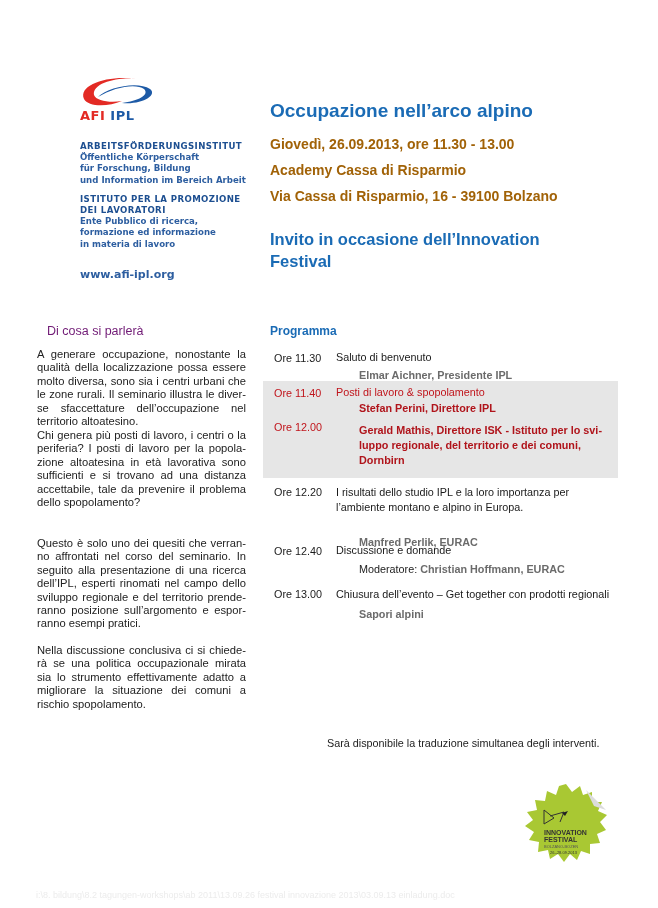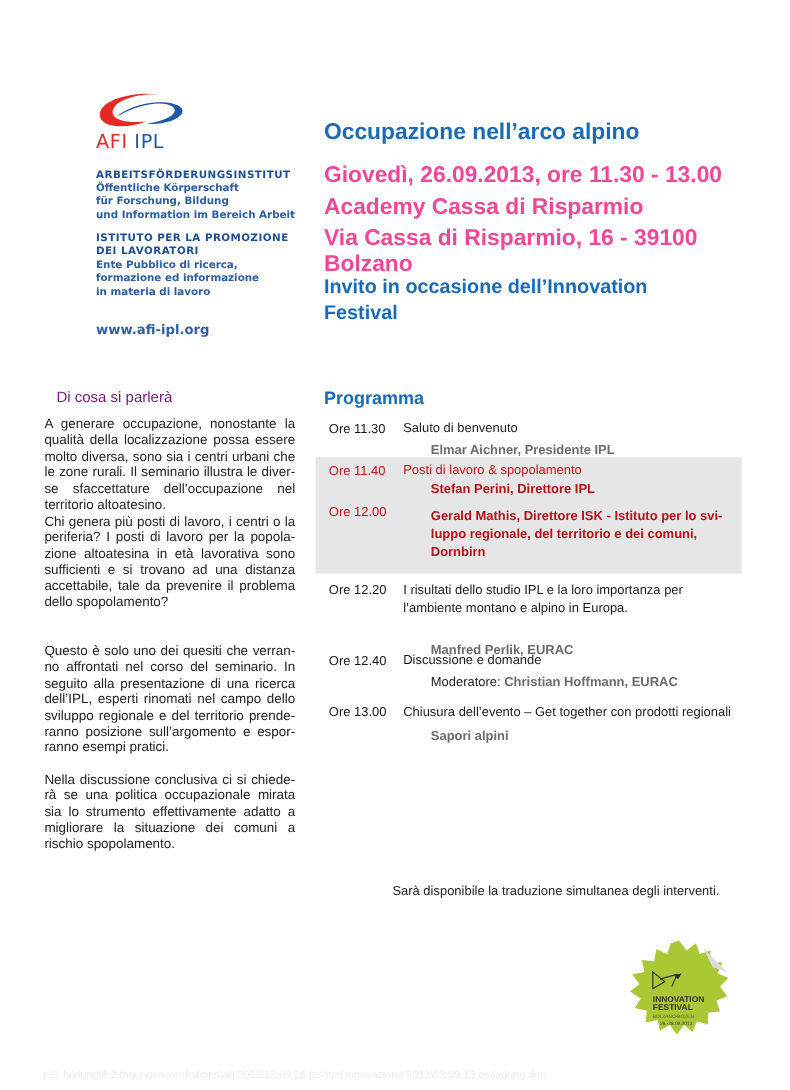--- a/index.html
+++ b/index.html
@@ -1,46 +1,46 @@
 <!DOCTYPE html>
 <html><head>
 <meta charset="utf-8">
 <style>
   html, body { margin:0; padding:0; background:#ffffff; }
   body { width:658px; height:908px; position:relative; overflow:hidden; font-family:"Liberation Sans", sans-serif; color:#1a1a1a; }
   .abs { position:absolute; }
   
   .logo-mark { left:78px; top:73px; width:80px; height:40px; }
-  .logo-wordmark { left:80px; top:108px; font-family:"DejaVu Sans", sans-serif; font-weight:normal; font-size:16px; letter-spacing:0.5px; }
+  .logo-wordmark { left:80px; top:108px; font-family:"DejaVu Sans", sans-serif; font-weight:bold; font-size:13px; letter-spacing:0.5px; }
   .logo-wordmark .afi { color:#e32a24; }
   .logo-wordmark .ipl { color:#1d5aa6; }
   .org-block { left:80px; top:141px; font-family:"DejaVu Sans", sans-serif; font-size:8.6px; line-height:11.2px; color:#1d4f91; }
   .org-block .hd { font-weight:bold; letter-spacing:0.4px; }
   .org-block .sub { font-weight:bold; color:#2d5ea0; }
   .org-block .gap { height:8px; }
   .org-url { left:80px; top:268px; font-family:"DejaVu Sans", sans-serif; font-weight:bold; font-size:11px; color:#2d5ea0; }
 
   
   .title { left:270px; top:100px; font-size:19px; color:#1a6bb5; font-weight:bold; }
-  .info { left:270px; font-size:19px; font-weight:bold; color:#ec4899; }
+  .info { left:270px; font-size:14px; font-weight:bold; color:#a16207; }
   .info-date { top:136px; }
   .info-venue { top:162px; }
   .info-addr { top:188px; }
   .invite { left:270px; top:228px; width:330px; font-size:16.5px; line-height:22px; font-weight:bold; color:#1a6bb5; }
 
   
   .sec-left { left:47px; top:324px; font-size:12.5px; color:#701a75; }
   .para { left:37px; width:209px; font-size:11.2px; line-height:13.4px; text-align:justify; color:#222; hyphens:manual; }
   .p1 { top:348px; }
   .p2 { top:429px; }
   .p3 { top:537px; }
   .p4 { top:644px; }
 
   
-  .sec-right { left:270px; top:324px; font-size:15px; color:#1a6bb5; font-weight:bold; }
+  .sec-right { left:270px; top:324px; font-size:12px; color:#1a6bb5; font-weight:bold; }
   .hl-box { left:263px; top:381px; width:355px; height:97px; background:#e6e6e6; }
   .row { position:absolute; left:274px; width:340px; font-size:10.8px; }
   .row .time { position:absolute; left:0; top:1px; width:60px; }
   .row .body { position:absolute; left:62px; width:280px; line-height:13px; }
   .row .spk { font-weight:bold; color:#6b6b6b; margin-top:5px;padding-left:23px; }
   .row .spk .lbl { font-weight:normal; color:#222; }
   .row.red { color:#c0141b; }
   .row.red .spk { color:#b0141b; }
   .r1 { top:351px; }
   .r2 { top:386px; }

